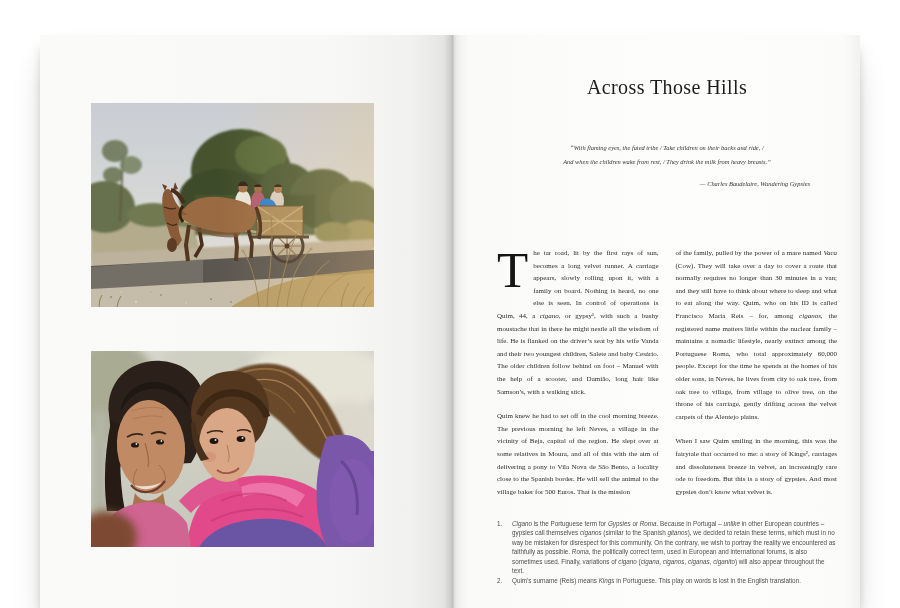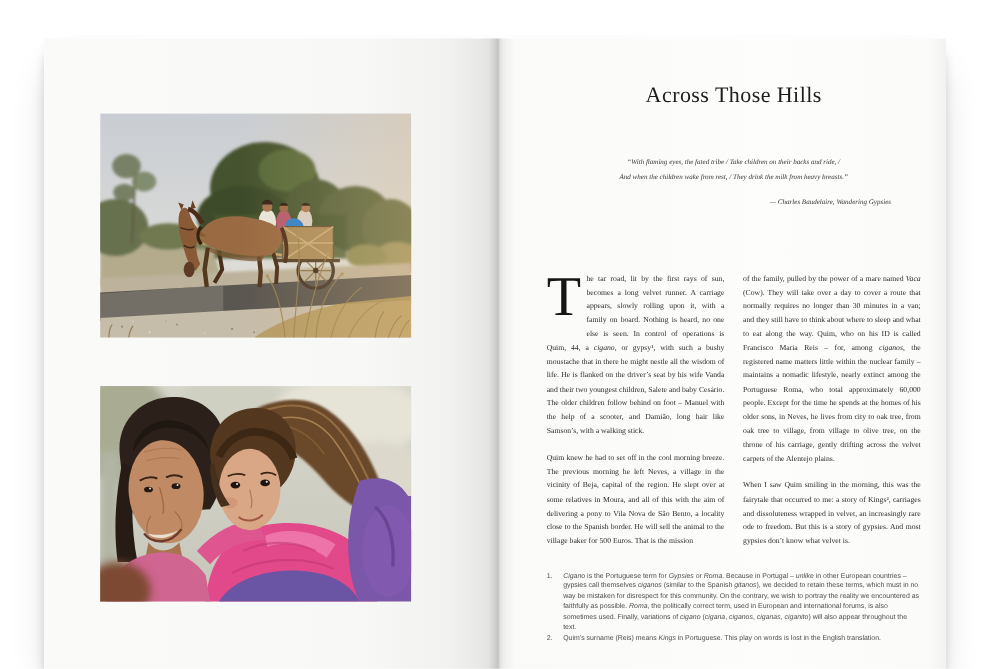--- a/index.html
+++ b/index.html
@@ -287,21 +287,21 @@
         <p class="attribution">— Charles Baudelaire, <i>Wandering Gypsies</i></p>
       </div>
 
       <div class="body-columns">
         <div class="col">
           <p class="para"><span class="dropcap">T</span><span>he tar road, lit by the first rays of sun, becomes a long velvet runner. A carriage appears, slowly rolling upon it, with a family on board. Nothing is heard, no one else is seen. In control of operations is Quim, 44, a <i>cigano</i>, or gypsy¹, with such a bushy moustache that in there he might nestle all the wisdom of life. He is flanked on the driver’s seat by his wife Vanda and their two youngest children, Salete and baby Cesário. The older children follow behind on foot – Manuel with the help of a scooter, and Damião, long hair like Samson’s, with a walking stick.</span></p>
           <p class="para">Quim knew he had to set off in the cool morning breeze. The previous morning he left Neves, a village in the vicinity of Beja, capital of the region. He slept over at some relatives in Moura, and all of this with the aim of delivering a pony to Vila Nova de São Bento, a locality close to the Spanish border. He will sell the animal to the village baker for 500 Euros. That is the mission</p>
         </div>
         <div class="col">
           <p class="para">of the family, pulled by the power of a mare named <i>Vaca</i> (Cow). They will take over a day to cover a route that normally requires no longer than 30 minutes in a van; and they still have to think about where to sleep and what to eat along the way. Quim, who on his ID is called Francisco Maria Reis – for, among <i>ciganos</i>, the registered name matters little within the nuclear family – maintains a nomadic lifestyle, nearly extinct among the Portuguese Roma, who total approximately 60,000 people. Except for the time he spends at the homes of his older sons, in Neves, he lives from city to oak tree, from oak tree to village, from village to olive tree, on the throne of his carriage, gently drifting across the velvet carpets of the Alentejo plains.</p>
-          <p class="para">When I saw Quim smiling in the morning, this was the fairytale that occurred to me: a story of Kings², carriages and dissoluteness wrapped in velvet, an increasingly rare ode to freedom. But this is a story of gypsies. And most gypsies don’t know what velvet is.</p>
+          <p class="para">When I saw Quim smiling in the morning, this was the fairytale that occurred to me: a story of Kings², carriages and dissoluteness breeze in velvet, an increasingly rare ode to freedom. But this is a story of gypsies. And most gypsies don’t know what velvet is.</p>
         </div>
       </div>
 
       <div class="footnotes">
         <div class="footnote">
           <span class="fn-num">1.</span>
           <span class="fn-text"><i>Cigano</i> is the Portuguese term for <i>Gypsies</i> or <i>Roma</i>. Because in Portugal – <i>unlike</i> in other European countries – gypsies call themselves <i>ciganos</i> (similar to the Spanish <i>gitanos</i>), we decided to retain these terms, which must in no way be mistaken for disrespect for this community. On the contrary, we wish to portray the reality we encountered as faithfully as possible. <i>Roma</i>, the politically correct term, used in European and international forums, is also sometimes used. Finally, variations of <i>cigano</i> (<i>cigana</i>, <i>ciganos</i>, <i>ciganas</i>, <i>ciganito</i>) will also appear throughout the text.</span>
         </div>
         <div class="footnote">
           <span class="fn-num">2.</span>

